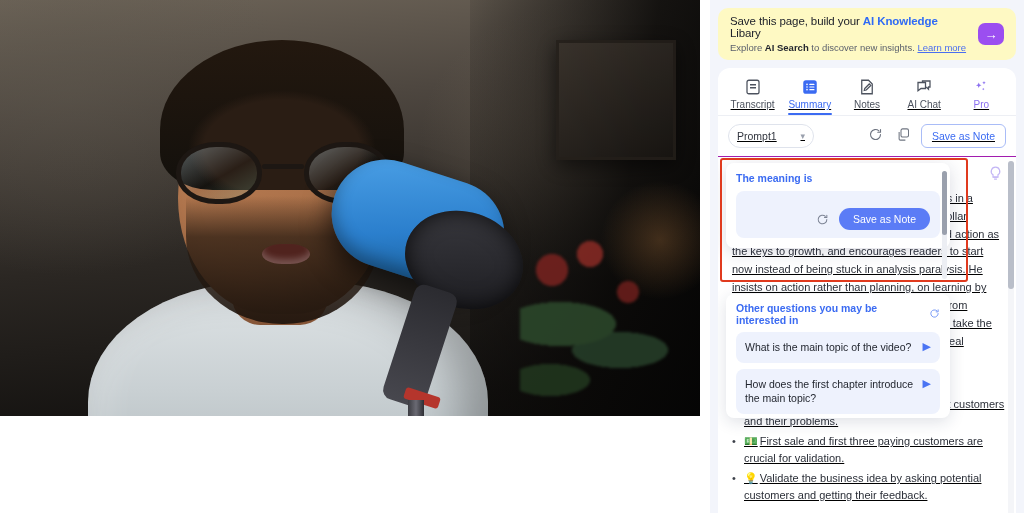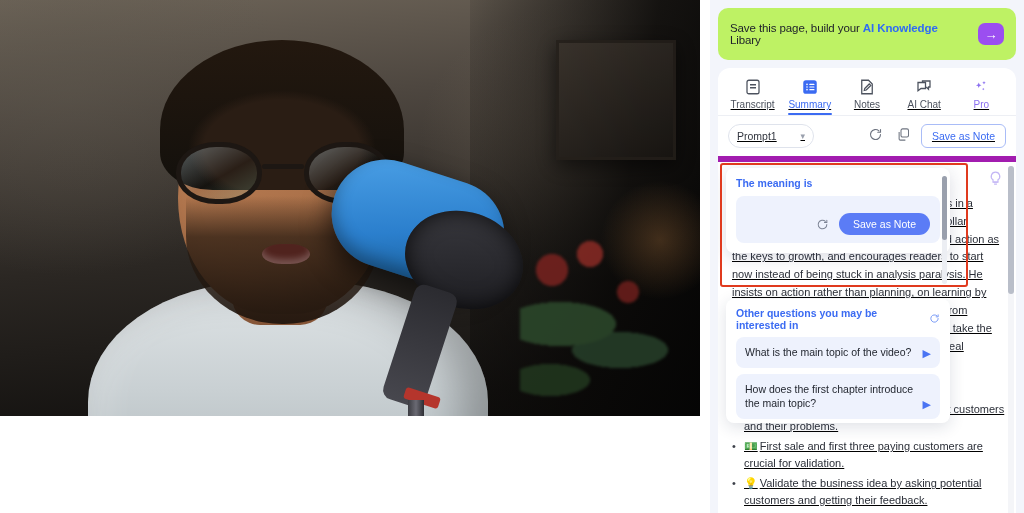--- a/index.html
+++ b/index.html
@@ -170,21 +170,21 @@
 
   
   .side-panel {
     position: relative;
     width: 314px; height: 513px;
     background: #f3f5fb;
     padding: 8px 8px 0 8px;
   }
 
   .promo {
-    background: #bef264;
+    background: #fef9c3;
     border-radius: 10px;
     padding: 10px 12px;
     display: flex; align-items: center; justify-content: flex-end;
     gap: 8px;
     height: 52px;
   }
   .promo-lines { display: flex; flex-direction: column; gap: 3px; }
   .promo-l1 { font-size: 11.5px; color: #20232b; letter-spacing: -.1px; }
   .promo-l1 b { color: #2f6bf5; font-weight: bold; }
   .promo-l2 { font-size: 9.5px; color: #5a5f6b; }
@@ -223,21 +223,21 @@
   .tab.pro .t-label { color: #8a6ff0; }
   .tab.active:after {
     content:""; position: absolute; bottom: 0; left: 6px; right: 6px;
     height: 2px; background: #3b6bf2; border-radius: 2px;
   }
   .tab svg { display: block; }
 
   .toolbar {
     display: flex; align-items: center; gap: 6px;
     padding: 8px 10px;
-    border-bottom: 6px solid #a21caf;
+    border-bottom: 1px solid #a21caf;
   }
   .prompt-select {
     display: flex; align-items: center; justify-content: space-between;
     width: 86px; height: 24px; padding: 0 8px;
     border: 1px solid #dfe3ec; border-radius: 14px;
     font-size: 10.5px; color: #31353e; background: #fff; cursor: pointer;
   }
   .chev { color: #9aa0ad; font-size: 9px; }
   .tool-spacer { flex: 1; }
   .icon-btn {
@@ -329,21 +329,21 @@
     z-index: 5;
     max-height: 124px; overflow: hidden;
   }
   .q-head {
     display: flex; align-items: center; justify-content: space-between;
     font-size: 10.5px; font-weight: bold; color: #3b6bf2; margin-bottom: 6px;
   }
   .q-item {
     background: #eef2fd; border-radius: 8px;
     padding: 8px 9px; margin-bottom: 6px;
-    display: flex; align-items: flex-end; gap: 6px; cursor: pointer;
+    display: flex; align-items: flex-start; gap: 6px; cursor: pointer;
   }
   .q-text { font-size: 10.5px; line-height: 1.4; color: #232730; flex: 1; }
   .q-arrow { color: #4a74f3; font-size: 11px; }
 
   
   .scroll-track {
     position: absolute; right: 2px; top: 4px;
     width: 6px; height: 364px; border-radius: 3px; background: #f4f5f8;
     z-index: 8;
   }
@@ -401,20 +401,21 @@
     </div>
     <div class="video-title">s in a Weekend</div>
     <div class="pane-divider"></div>
   </div>
 
   <div class="side-panel">
 
     <div class="promo">
       <div class="promo-lines">
         <div class="promo-l1"><span>Save this page, build your </span><b>AI Knowledge</b><span> Libary</span></div>
+        <div class="promo-l2"><span>Explore </span><b>AI Search</b><span> to discover new insights. </span><a href="#">Learn more</a></div>
       </div>
       <button class="promo-btn">
         <span>→</span>
       </button>
     </div>
 
     <div class="panel-card">
 
       <div class="tabs">
         <div class="tab">

